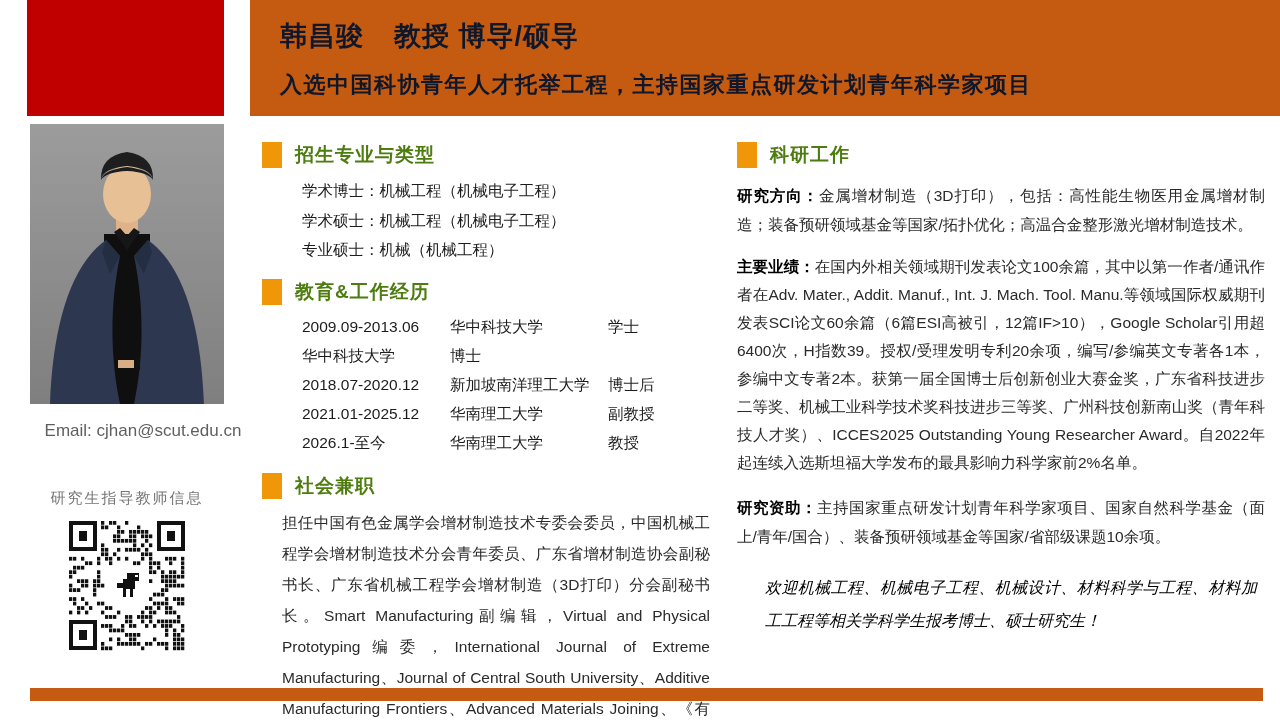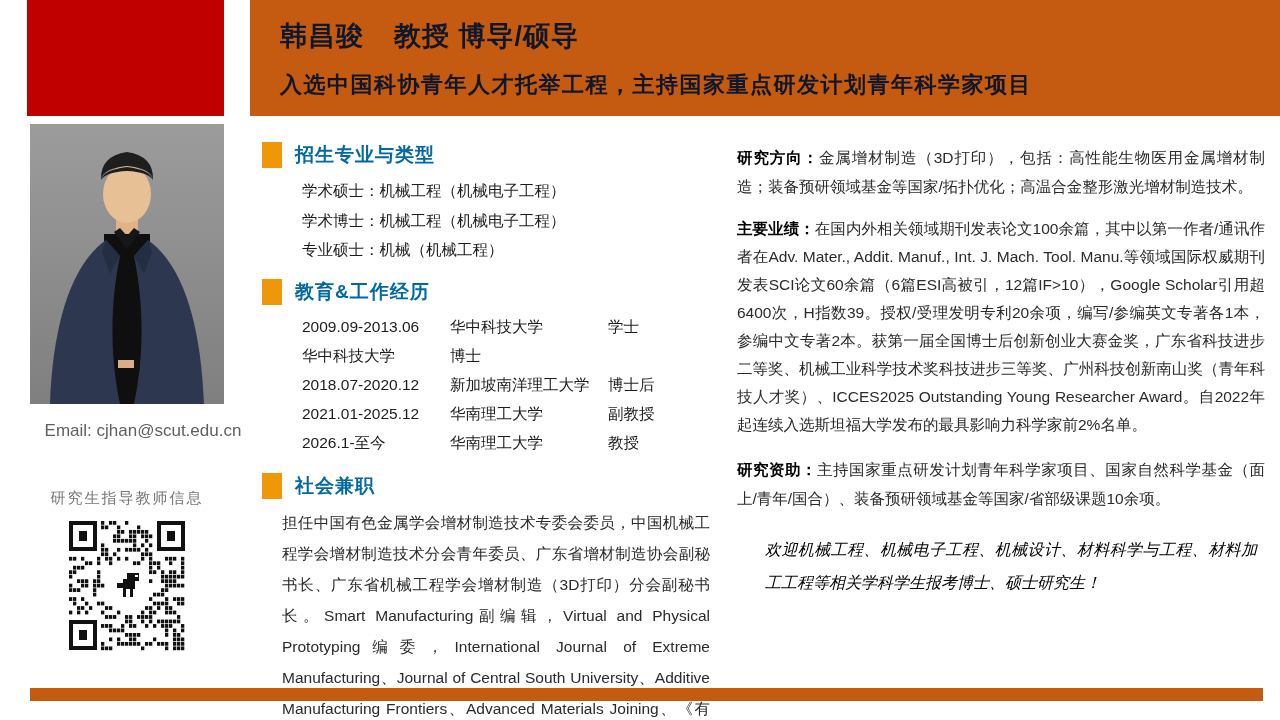--- a/index.html
+++ b/index.html
@@ -24,21 +24,21 @@
   .qr-caption { position:absolute; left:0; top:489px; width:254px; text-align:center; color:#757575; font-size:15px; letter-spacing:2px; }
   .qr { position:absolute; left:69px; top:521px; width:116px; height:130px; }
 
   
   .col { position:absolute; top:130px; }
   .col-left  { left:262px; width:448px; }
   .col-right { left:737px; width:528px; }
 
   .sec-header { display:flex; align-items:center; gap:13px; }
   .sec-bullet { width:20px; height:26px; background:#F09609; flex:0 0 auto; }
-  .sec-title  { font-size:19px; font-weight:bold; color:#0369a1; letter-spacing:1px; }
+  .sec-title  { font-size:19px; font-weight:bold; color:#4d7c0f; letter-spacing:1px; }
 
   .col-left .sec-header.first { margin-top:12px; }
   .admission-list { margin:8px 0 0 40px; list-style:none; font-size:15.5px; line-height:29.5px; color:#1c1c1c; }
 
   .edu-header { margin-top:14px; }
   .edu-table { margin:7px 0 0 40px; font-size:15.5px; line-height:29px; color:#1c1c1c; }
   .edu-row { display:grid; grid-template-columns:148px 158px 1fr; }
 
   .social-header { margin-top:16px; }
   .social-text { margin:8px 0 0 20px; width:428px; font-size:15.5px; line-height:31px; text-align:justify; color:#2a2a2a; }
@@ -386,22 +386,22 @@
   </g>
 </svg>
 
 <div class="col col-left">
 
   <div class="sec-header first">
     <span class="sec-bullet"></span>
     <span class="sec-title">招生专业与类型</span>
   </div>
   <ul class="admission-list">
+    <li>学术博士：机械工程（机械电子工程）</li>
     <li>学术硕士：机械工程（机械电子工程）</li>
-    <li>学术博士：机械工程（机械电子工程）</li>
     <li>专业硕士：机械（机械工程）</li>
   </ul>
 
   <div class="sec-header edu-header">
     <span class="sec-bullet"></span>
     <span class="sec-title">教育&amp;工作经历</span>
   </div>
   <div class="edu-table">
     <div class="edu-row">
       <span>2009.09-2013.06</span>
@@ -432,20 +432,24 @@
   <div class="sec-header social-header">
     <span class="sec-bullet"></span>
     <span class="sec-title">社会兼职</span>
   </div>
   <p class="social-text">担任中国有色金属学会增材制造技术专委会委员，中国机械工程学会增材制造技术分会青年委员、广东省增材制造协会副秘书长、广东省机械工程学会增材制造（3D打印）分会副秘书长。Smart Manufacturing副编辑，Virtual and Physical Prototyping编委，International Journal of Extreme Manufacturing、Journal of Central South University、Additive Manufacturing Frontiers、Advanced Materials Joining、《有色金属学报》中、英文版、《中国激光》青年编委</p>
 
 </div>
 
 <div class="col col-right">
 
+  <div class="sec-header first">
+    <span class="sec-bullet"></span>
+    <span class="sec-title">科研工作</span>
+  </div>
 
   <p class="para direction">
     <span class="lead">研究方向：</span><span>金属增材制造（3D打印），包括：高性能生物医用金属增材制造；装备预研领域基金等国家/拓扑优化；高温合金整形激光增材制造技术。</span>
   </p>
 
   <p class="para achievements">
     <span class="lead">主要业绩：</span><span>在国内外相关领域期刊发表论文100余篇，其中以第一作者/通讯作者在Adv. Mater., Addit. Manuf., Int. J. Mach. Tool. Manu.等领域国际权威期刊发表SCI论文60余篇（6篇ESI高被引，12篇IF&gt;10），Google Scholar引用超6400次，H指数39。授权/受理发明专利20余项，编写/参编英文专著各1本，参编中文专著2本。获第一届全国博士后创新创业大赛金奖，广东省科技进步二等奖、机械工业科学技术奖科技进步三等奖、广州科技创新南山奖（青年科技人才奖）、ICCES2025 Outstanding Young Researcher Award。自2022年起连续入选斯坦福大学发布的最具影响力科学家前2%名单。</span>
   </p>
 
   <p class="para funding">

